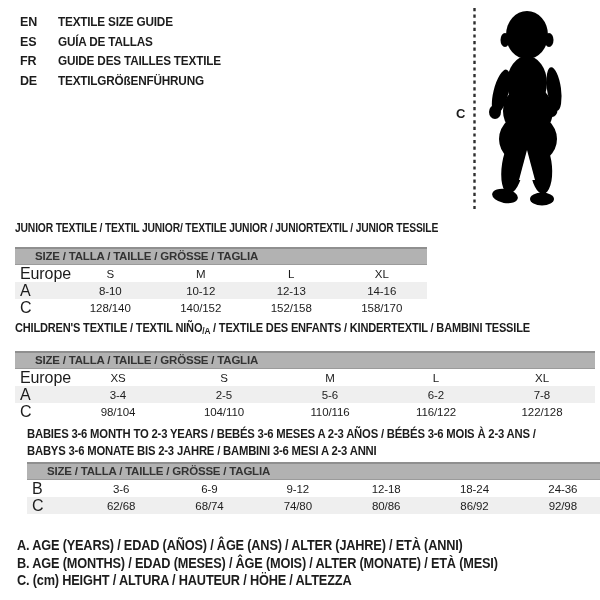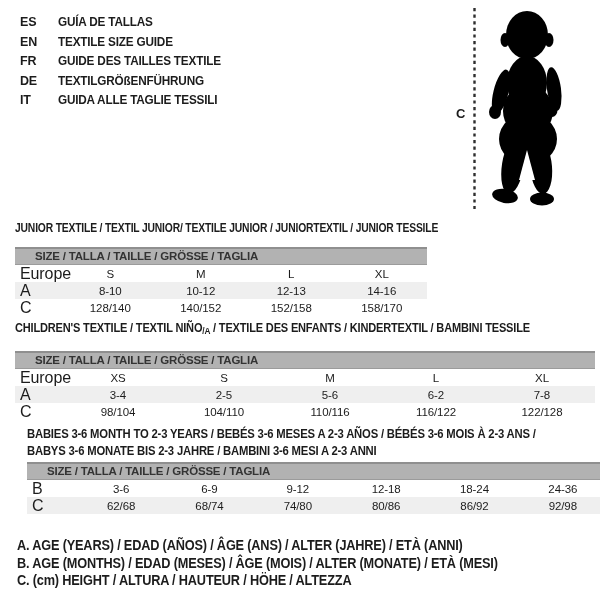--- a/index.html
+++ b/index.html
@@ -43,38 +43,34 @@
   .footnotes{position:absolute;left:17px;top:537px;font-weight:700;font-size:14px;line-height:17.5px;}
   .footnote{white-space:nowrap;transform:scaleX(0.91);transform-origin:0 50%;letter-spacing:-0.2px;}
 </style>
 </head>
 <body>
 
 <div class="page">
 
   <div class="lang-block">
       <div class="lang-row">
+        <span class="lang-code">EN</span>
+        <span class="lang-title">TEXTILE SIZE GUIDE</span>
+      </div>
+      <div class="lang-row">
         <span class="lang-code">ES</span>
         <span class="lang-title">GUÍA DE TALLAS</span>
-      </div>
-      <div class="lang-row">
-        <span class="lang-code">EN</span>
-        <span class="lang-title">TEXTILE SIZE GUIDE</span>
       </div>
       <div class="lang-row">
         <span class="lang-code">FR</span>
         <span class="lang-title">GUIDE DES TAILLES TEXTILE</span>
       </div>
       <div class="lang-row">
         <span class="lang-code">DE</span>
         <span class="lang-title">TEXTILGRÖßENFÜHRUNG</span>
-      </div>
-      <div class="lang-row">
-        <span class="lang-code">IT</span>
-        <span class="lang-title">GUIDA ALLE TAGLIE TESSILI</span>
       </div>
     </div>
 
   <svg class="dash-line" width="5" height="201" viewBox="0 0 5 201">
     <line x1="2.5" y1="0" x2="2.5" y2="201" stroke="#2e2e2e" stroke-width="2.4" stroke-dasharray="3.2 3.4"></line>
   </svg>
 
   <div class="figure-label">C</div>
 
   <svg class="baby" width="94" height="200" viewBox="0 0 94 200">

